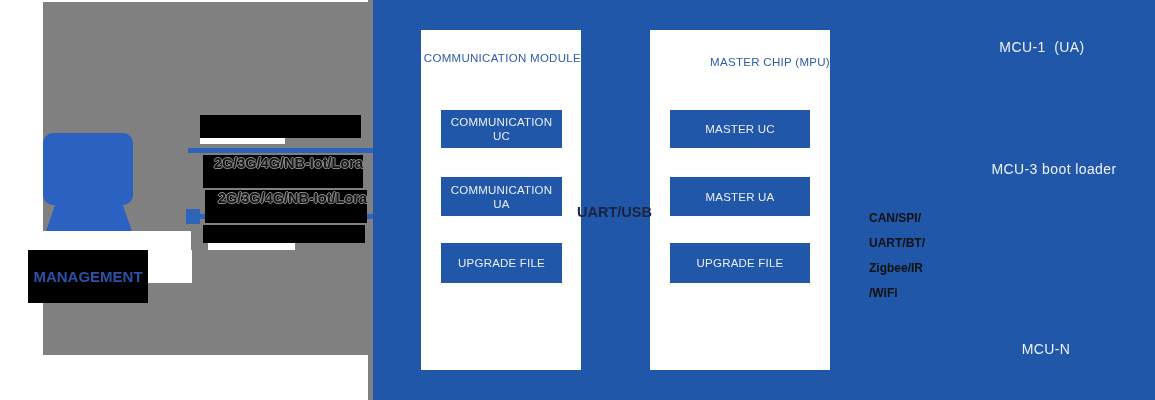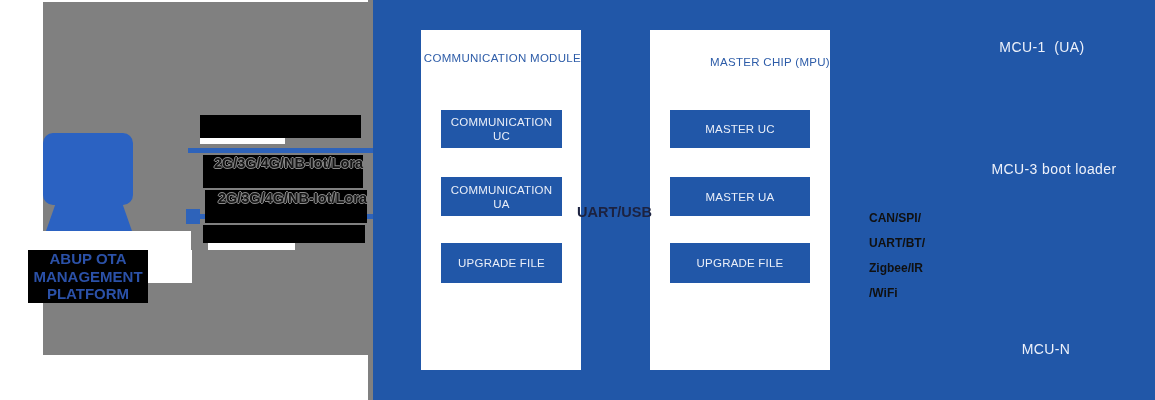--- a/index.html
+++ b/index.html
@@ -112,23 +112,21 @@
   <div class="abs strip-bottom"></div>
 
   <div class="abs blue-line line-a"></div>
   <div class="abs line-b-cap"></div>
   <div class="abs blue-line line-b"></div>
 
   <div class="abs net-label net-a">2G/3G/4G/NB-Iot/Lora</div>
   <div class="abs net-label net-b">2G/3G/4G/NB-Iot/Lora</div>
 
   <div class="abs platform-label">
-    <div>ABUP OTA</div>
     <div>MANAGEMENT</div>
-    <div>PLATFORM</div>
   </div>
 
   <div class="abs white-box box-module">
     <div class="box-title">COMMUNICATION MODULE</div>
     <div class="sub-box sb-1">COMMUNICATION UC</div>
     <div class="sub-box sb-2">COMMUNICATION UA</div>
     <div class="sub-box sb-3">UPGRADE FILE</div>
   </div>
 
   <div class="abs white-box box-master">

